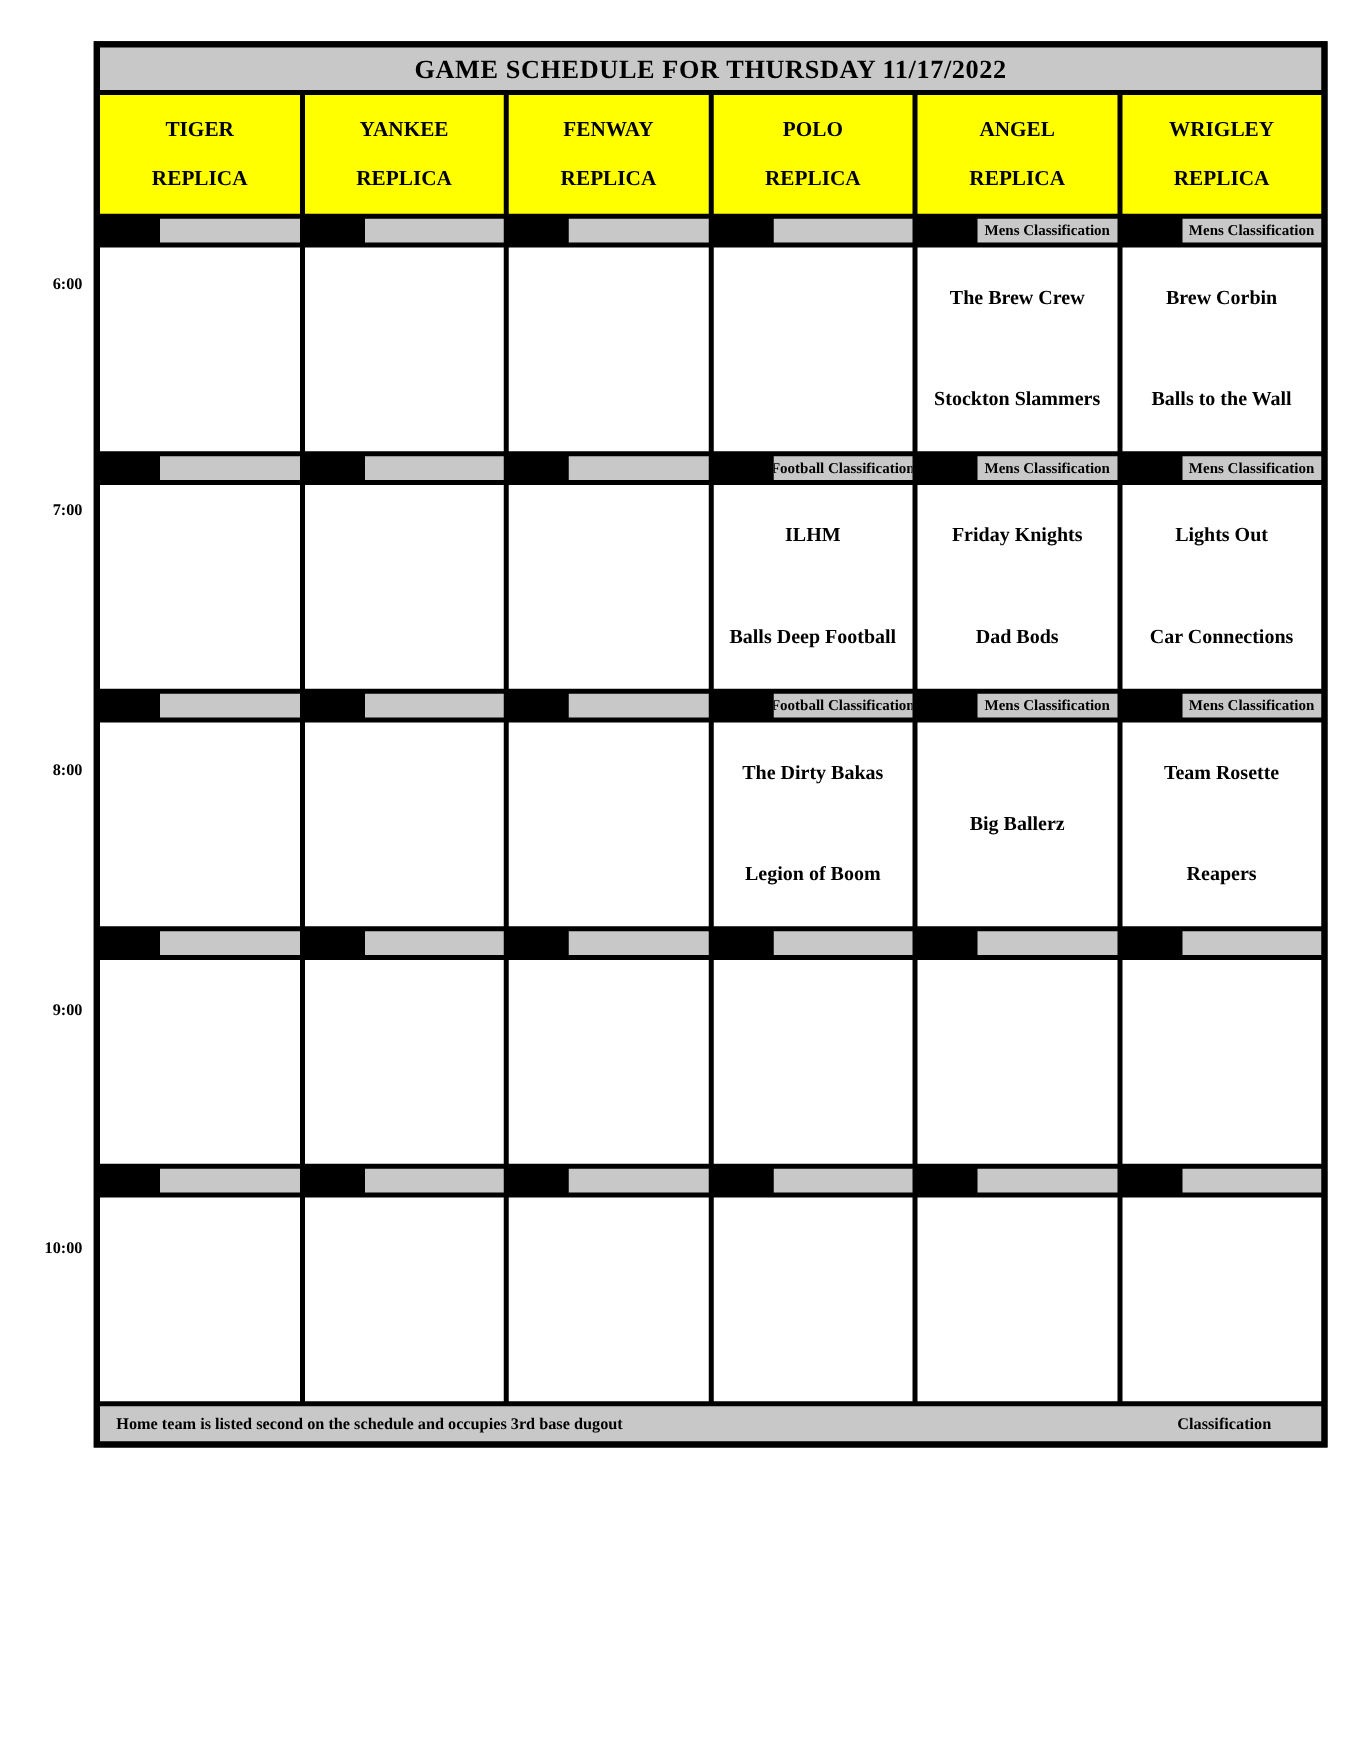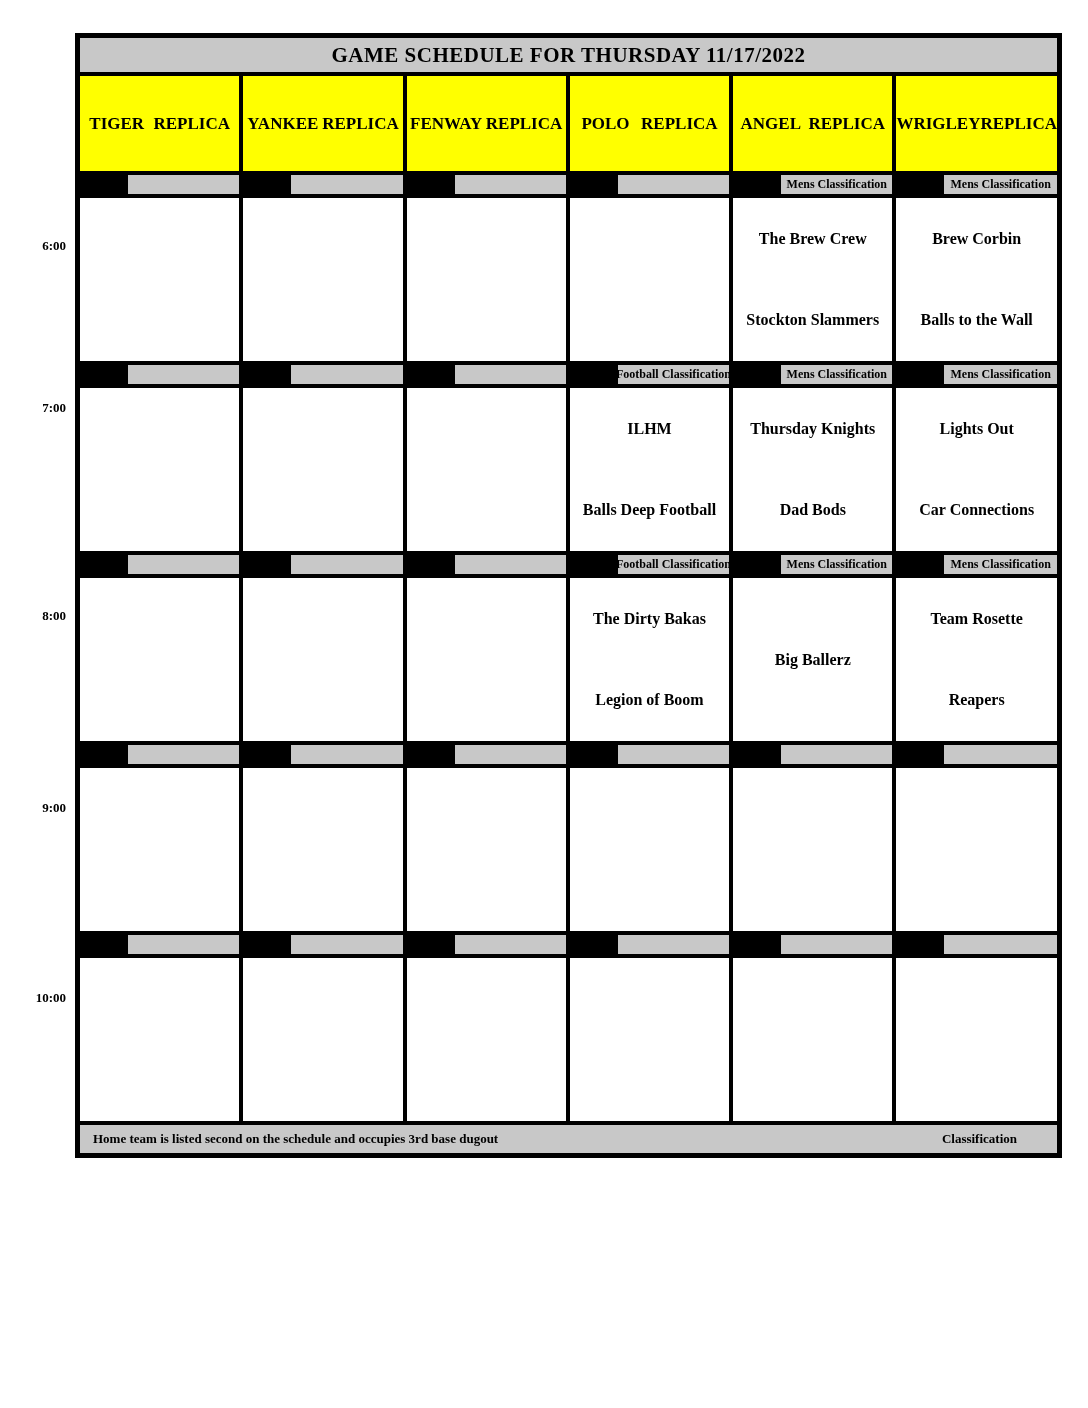--- a/index.html
+++ b/index.html
@@ -22,21 +22,21 @@
     gap:4px;
   }
   .title-bar {
     grid-column:1/-1;
     background:var(--bar-bg,#C8C8C8);
     display:flex; align-items:center; justify-content:center;
     font-size:21px; letter-spacing:0.5px;
   }
   .venue-header {
     background:var(--header-bg,#FFFF00);
-    display:flex; flex-direction:row; justify-content:space-evenly; align-items:center;
+    display:flex; flex-direction:column; justify-content:space-evenly; align-items:center;
     font-size:17px;
   }
   .class-bar {
     background:var(--bar-bg,#C8C8C8);
     display:flex; align-items:center; justify-content:center;
     font-size:12px; overflow:hidden; white-space:nowrap;margin-left:48px;
   }
   .game-cell {
     background:var(--cell-bg,#FFFFFF);
     display:flex; flex-direction:column;
@@ -59,21 +59,21 @@
     position:absolute; left:0; width:66px; height:16px;
     text-align:right;
     font-size:13px;
   }
 </style>
 </head>
 <body>
 
 <div class="page">
 
-  <div class="time-label" style="top:238px">6:00</div>
+  <div class="time-label" style="top:219px">6:00</div>
   <div class="time-label" style="top:400px">7:00</div>
   <div class="time-label" style="top:608px">8:00</div>
   <div class="time-label" style="top:800px">9:00</div>
   <div class="time-label" style="top:990px">10:00</div>
 
   <div class="schedule-table">
 
     <div class="title-bar">GAME SCHEDULE FOR THURSDAY 11/17/2022</div>
 
     <div class="venue-header">
@@ -150,21 +150,21 @@
     </div>
     <div class="game-cell">
       <div class="team-slot"></div>
       <div class="team-slot"></div>
     </div>
     <div class="game-cell">
       <div class="team-slot">ILHM</div>
       <div class="team-slot">Balls Deep Football</div>
     </div>
     <div class="game-cell">
-      <div class="team-slot">Thursday Knights</div>
+      <div class="team-slot">Friday Knights</div>
       <div class="team-slot">Dad Bods</div>
     </div>
     <div class="game-cell">
       <div class="team-slot">Lights Out</div>
       <div class="team-slot">Car Connections</div>
     </div>
 
     <div class="class-bar"></div>
     <div class="class-bar"></div>
     <div class="class-bar"></div>

